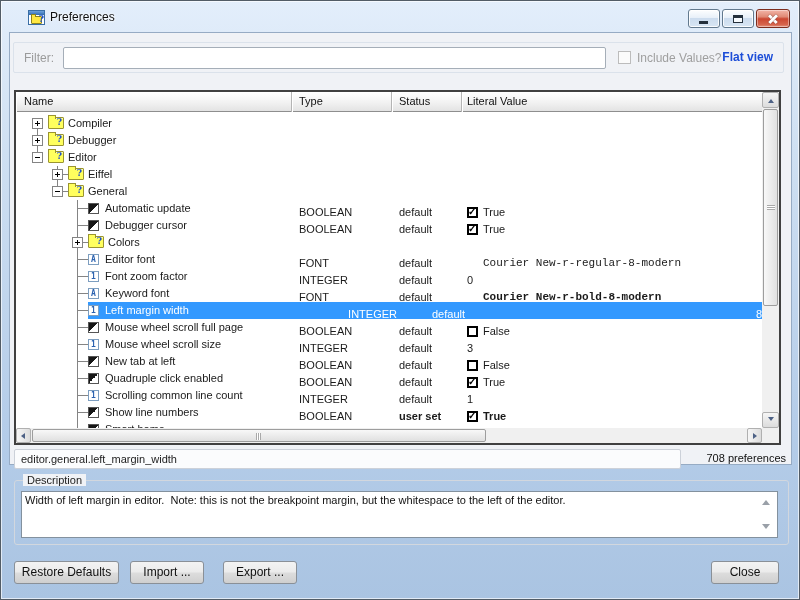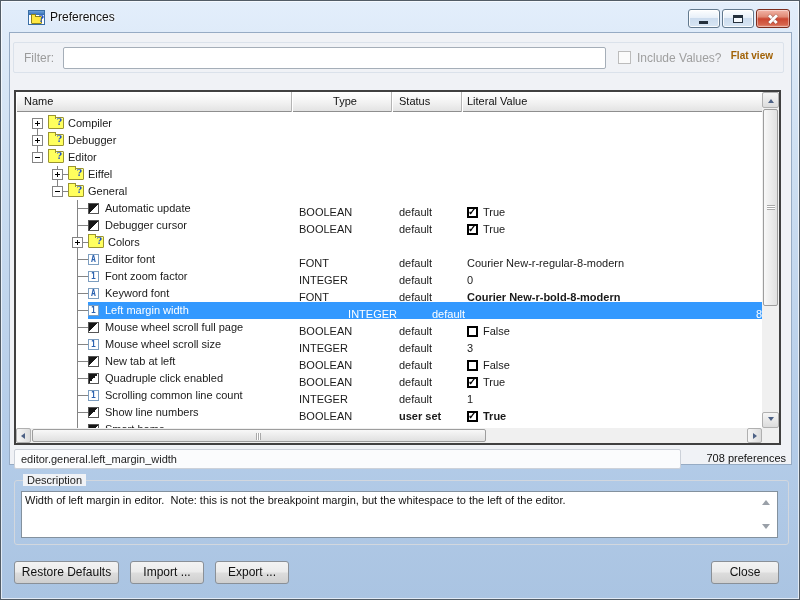--- a/index.html
+++ b/index.html
@@ -46,46 +46,46 @@
 
   
   .filterbar { position:absolute; left:3px; top:9px; width:771px; height:31px;
     border:1px solid #dbe2eb; border-radius:2px; }
   .filter-label { position:absolute; left:10px; top:8px; color:#9b9b9b; font-size:12px; }
   .filter-input { position:absolute; left:49px; top:4px; width:543px; height:22px;
     border:1px solid #a5aeb8; border-radius:2px; background:#fff; font:12px "Liberation Sans",sans-serif; padding:0 4px; }
   .inc-box { position:absolute; left:604px; top:8px; width:13px; height:13px;
     border:1px solid #bcbcbc; background:#fbfbfb; }
   .inc-label { position:absolute; left:623px; top:8px; color:#9f9f9f; font-size:12px; }
-  .flatview { position:absolute; right:10px; top:7px; font-size:10px; font-weight:bold; color:#a16207; cursor:default; }
+  .flatview { position:absolute; right:10px; top:7px; font-size:12px; font-weight:bold; color:#1d4ed8; cursor:default; }
 
   
   .tree { position:absolute; left:4px; top:57px; width:767px; height:355px;
     border:2px solid #404040; background:#fff; }
   .thead { position:absolute; left:0; top:0; width:746px; height:20px; display:flex;
     background:linear-gradient(180deg,#ffffff,#f2f2f2 55%,#e3e3e3);
     border-bottom:1px solid #8e8e8e; }
   .th { height:20px; line-height:19px; padding-left:8px; font-size:11px; color:#111;
     border-right:1px solid #b4b4b4; box-shadow:inset 1px 1px 0 #fff; white-space:nowrap; overflow:hidden; }
   .th:nth-child(1){ width:276px; }
-  .th:nth-child(2){ width:100px; padding-left:7px;text-align:center; }
+  .th:nth-child(2){ width:100px; padding-left:7px; }
   .th:nth-child(3){ width:70px;  padding-left:7px; }
   .th:nth-child(4){ flex:1; padding-left:5px; border-right:none; }
 
   .viewport { position:absolute; left:0; top:20px; width:746px; height:316px; overflow:hidden; padding-top:3px; }
   .row { position:relative; height:17px; width:100%; }
   .sel-band { position:absolute; top:0; bottom:0; right:0; background:#3399ff; }
   .row .nm { position:absolute; top:0; height:17px; line-height:17px; white-space:nowrap; }
   .row .cell { position:absolute; top:4px; height:17px; line-height:17px; white-space:nowrap; font-size:11px; }
   .row .c-type   { left:283px; width:98px; }
   .row .c-status { left:383px; width:66px; }
   .row .c-value  { left:451px; right:0; }
   .row.selected .nm, .row.selected .cell { color:#fff;text-align:right; }
   .bold { font-weight:bold; }
-  .mono { font-family:Liberation Sans, sans-serif; font-size:11px; }
+  .mono { font-family:Liberation Mono, monospace; font-size:11px;margin-left:16px; }
 
   
   .gcell { position:absolute; top:0; width:20px; height:17px; }
   .gcell i { position:absolute; background:#848484; font-style:normal; }
   .gl-v  { left:9px; top:0; bottom:0; width:1px; }
   .gl-t  { left:9px; top:0; height:4px; width:1px; }
   .gl-b  { left:9px; top:13px; bottom:0; width:1px; }
   .gl-h  { left:10px; top:8px; right:-1px; height:1px; }
   .expbox { position:absolute; left:4px; top:3px; width:11px; height:11px;
     border:1px solid #848484; background:#fff; }
@@ -152,21 +152,21 @@
     border-left:4px solid transparent; border-right:4px solid transparent; border-bottom:5px solid #9aa0a8; }
   .mini-down { position:absolute; right:7px; bottom:8px; width:0; height:0;
     border-left:4px solid transparent; border-right:4px solid transparent; border-top:5px solid #9aa0a8; }
 
   
   .btn { position:absolute; top:528px; height:23px; border:1px solid #8a9097; border-radius:3px;
     background:linear-gradient(180deg,#f3f3f3 0%,#ebebeb 48%,#dddddd 52%,#cfcfcf 100%);
     font:12px "Liberation Sans",sans-serif; color:#111; text-align:center; line-height:21px; cursor:default; }
   .btn-restore { left:4px;  width:105px; }
   .btn-import  { left:120px; width:74px; }
-  .btn-export  { left:205px; width:74px; }
+  .btn-export  { left:213px; width:74px; }
   .btn-close   { right:12px; width:68px; }
 </style>
 </head>
 <body>
 
 <div class="window">
 
   <div class="titlebar">
     <span class="app-icon">
       <span class="bar"></span>

